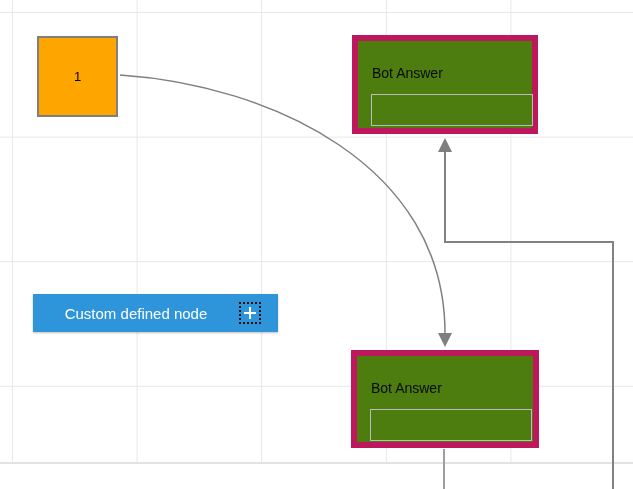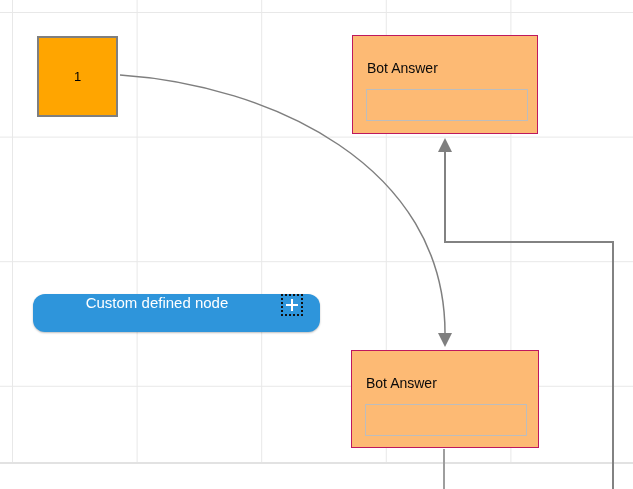--- a/index.html
+++ b/index.html
@@ -23,38 +23,38 @@
   .node{position:absolute;box-sizing:border-box;z-index:3;}
   
   .node-square{
     left:37px;top:36px;width:81px;height:81px;
     background:#ffa500;border:2px solid #7f7f7f;
     display:flex;align-items:center;justify-content:center;
     font-size:13px;color:#000;cursor:move;
   }
   
   .node-bot{
-    background:#fdba74;border:1px solid #be185d;cursor:move;
+    background:#4d7c0f;border:6px solid #be185d;cursor:move;
   }
   .node-bot.top{left:352px;top:35px;width:186px;height:99px;}
   .node-bot.bottom{left:351px;top:350px;width:188px;height:98px;}
   .bot-title{
     position:absolute;left:14px;top:24px;
     font-size:14px;color:#0a0a0a;white-space:nowrap;
   }
   .bot-field{
     position:absolute;left:13px;top:53px;width:162px;height:32px;
     border:1px solid #bdbdbd;background:transparent;box-sizing:border-box;
   }
   
   .node-custom{
-    left:33px;top:294px;width:287px;height:38px;
-    background:#2e95db;border-radius:12px;
+    left:33px;top:294px;width:245px;height:38px;
+    background:#2e95db;border-radius:0;
     box-shadow:0 1px 2px rgba(0,0,0,0.25);
-    display:flex;align-items:flex-start;cursor:move;
+    display:flex;align-items:center;cursor:move;
   }
   .custom-label{
     flex:1 1 auto;text-align:center;
     font-size:15px;color:#ffffff;white-space:nowrap;
   }
   .plus-box{
     flex:0 0 auto;width:22px;height:22px;margin-right:17px;
     border:2px dotted #111;box-sizing:border-box;
     position:relative;cursor:pointer;
   }

